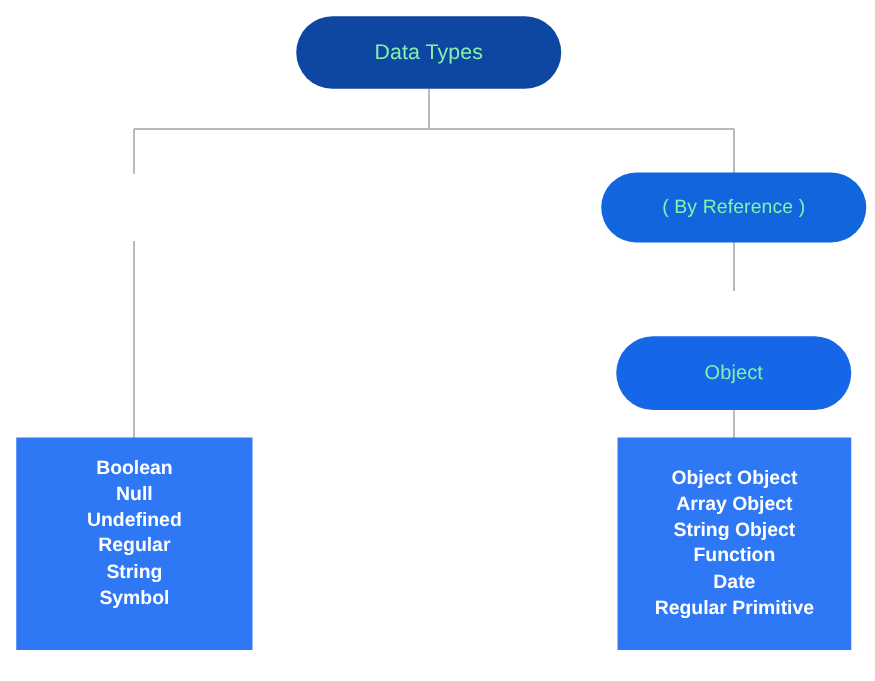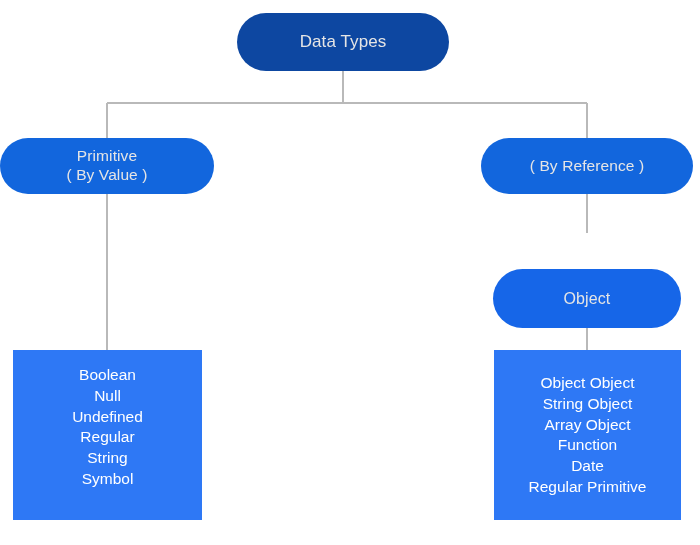--- a/index.html
+++ b/index.html
@@ -30,21 +30,21 @@
   }
 
   
   .node {
     position: absolute;
     display: flex;
     flex-direction: column;
     align-items: center;
     justify-content: center;
     box-sizing: border-box;
-    color: #e5e5e5;
+    color: #86efac;
     text-align: center;
     line-height: 1.22;
     letter-spacing: 0.1px;
   }
   .node.pill {
     border-radius: 999px;
   }
   .node .line {
     display: block;
     white-space: nowrap;
@@ -94,20 +94,21 @@
     box-sizing: border-box;
     background: #2E78F5;
     color: #ffffff;
     display: flex;
     flex-direction: column;
     align-items: center;
     justify-content: flex-start;
     font-size: 15.5px;
     line-height: 20.8px;
     text-align: center;
+    font-weight: bold;
   }
   .listbox .item {
     display: block;
     white-space: nowrap;
   }
   #box-primitive {
     left: 13px;
     top: 350px;
     width: 189px;
     height: 170px;
@@ -142,44 +143,40 @@
       <line x1="587" y1="193" x2="587" y2="233"></line>
 
       <line x1="587" y1="290" x2="587" y2="351"></line>
     </g>
   </svg>
 
   <div class="node pill" id="node-root">
     <span class="line">Data Types</span>
   </div>
 
-  <div class="node pill" id="node-primitive">
-    <span class="line">Primitive</span>
-    <span class="line">( By Value )</span>
-  </div>
 
   <div class="node pill" id="node-nonprimitive">
     <span class="line">( By Reference )</span>
   </div>
 
   <div class="node pill" id="node-object">
     <span class="line">Object</span>
   </div>
 
   <div class="listbox" id="box-primitive">
     <span class="item">Boolean</span>
     <span class="item">Null</span>
     <span class="item">Undefined</span>
     <span class="item">Regular</span>
     <span class="item">String</span>
     <span class="item">Symbol</span>
   </div>
 
   <div class="listbox" id="box-nonprimitive">
     <span class="item">Object Object</span>
+    <span class="item">Array Object</span>
     <span class="item">String Object</span>
-    <span class="item">Array Object</span>
     <span class="item">Function</span>
     <span class="item">Date</span>
     <span class="item">Regular Primitive</span>
   </div>
 
 </div>
 
 </body></html>

